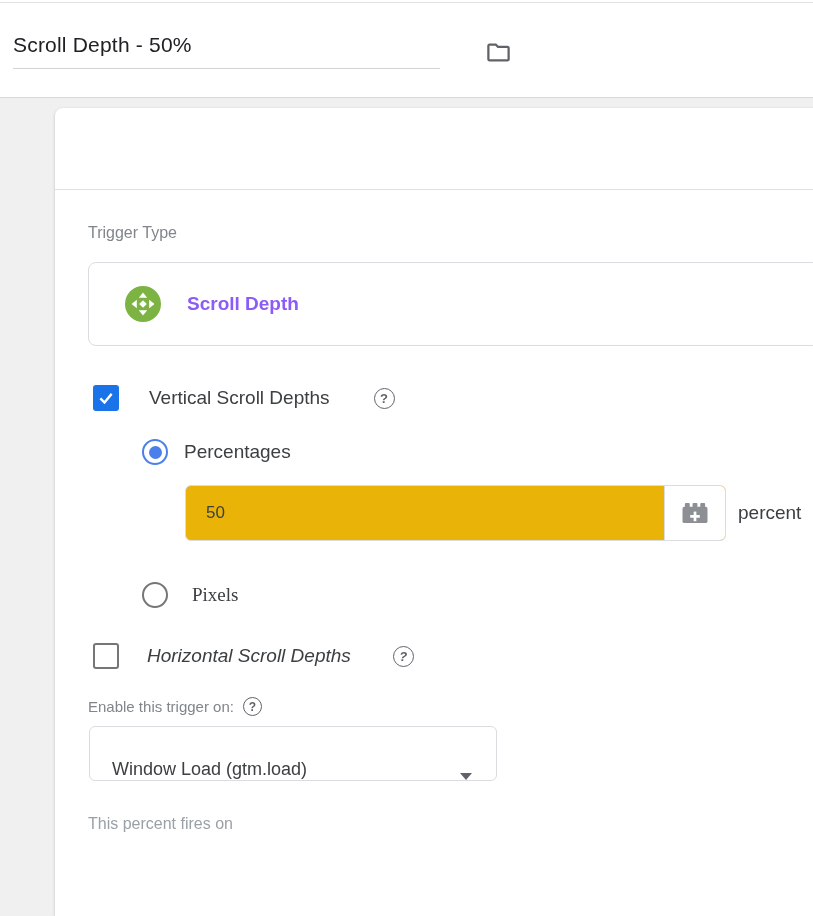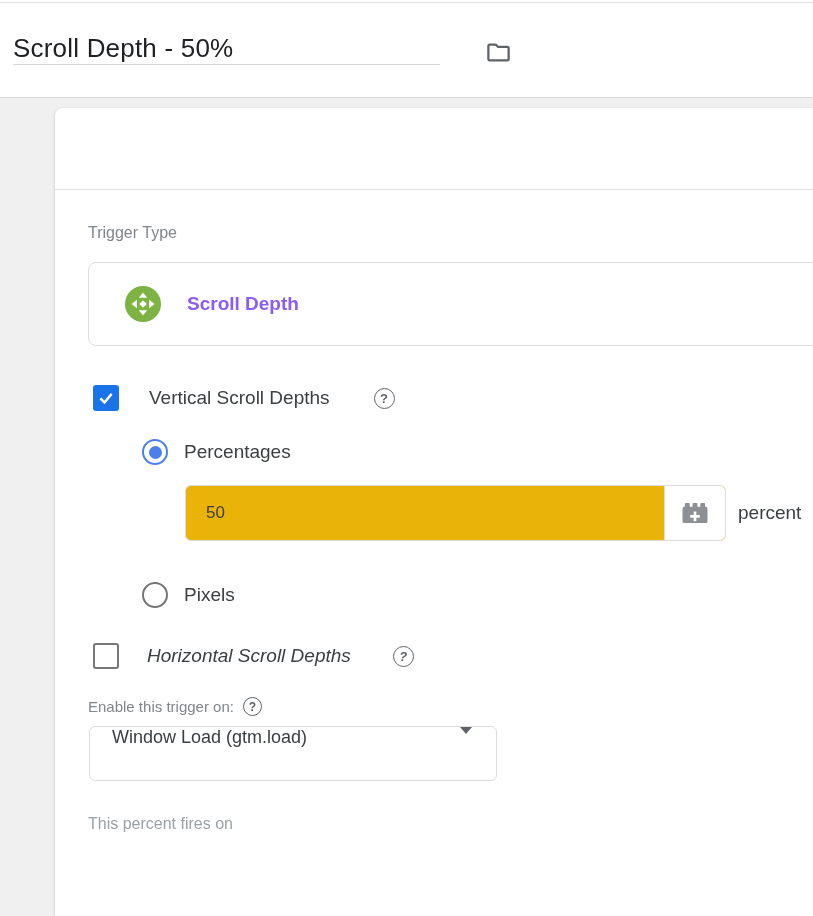--- a/index.html
+++ b/index.html
@@ -3,22 +3,22 @@
 <meta charset="utf-8">
 <style>
   * { margin:0; padding:0; box-sizing:border-box; }
   html,body { width:813px; height:916px; }
   body { font-family:"Liberation Sans","DejaVu Sans",sans-serif; background:#fff; }
   .screen { position:relative; width:813px; height:916px; overflow:hidden; background:#fff; }
 
   .top-hairline { position:absolute; top:2px; left:0; width:100%; height:1px; background:#e2e2e2; }
 
   
-  .name-field { position:absolute; left:13px; top:33px; width:427px; font-size:26px;
-                color:#202124; border-bottom:1px solid #d4d4d4; letter-spacing:.2px; }
+  .name-field { position:absolute; left:13px; top:33px; width:427px; font-size:21px;
+                color:#202124; padding-bottom:11px; border-bottom:1px solid #d4d4d4; letter-spacing:.2px; }
   .folder-btn { position:absolute; left:482px; top:36px; width:32px; height:32px; border:none;
                 background:transparent; cursor:pointer; display:flex; align-items:center; justify-content:center; }
   .header-divider { position:absolute; top:97px; left:0; width:100%; height:1px; background:#d9d9d9; }
   .page-bg { position:absolute; top:98px; left:0; right:0; bottom:0; background:#f0f0f0; }
 
   
   .card { position:absolute; left:55px; top:108px; width:763px; height:808px; background:#fff;
           border-top-left-radius:8px; box-shadow:0 1px 3px rgba(60,64,67,.28); }
   .card h1 { position:absolute; left:35px; top:27px; font-size:22px; font-weight:400; color:#3c4043; }
   .card-divider { position:absolute; top:81px; left:0; width:100%; height:1px; background:#e0e0e0; }
@@ -41,38 +41,38 @@
   .radio.unselected { border:2.5px solid #747775; }
   .ctl-label { font-size:19px; color:#3c4043; cursor:pointer; }
   .help { width:21px; height:21px; border-radius:50%; border:1.5px solid #5f6368; color:#5f6368;
           font-size:13px; font-weight:700; display:flex; align-items:center; justify-content:center;
           cursor:pointer; flex:0 0 auto; }
 
   .row-vertical   { left:38px; top:277px; gap:30px; }
   .row-vertical .help { margin-left:14px; }
   .row-pct-radio  { left:87px; top:331px; gap:16px; }
   .row-input      { left:130px; top:377px; }
-  .row-pixels     { left:87px; top:474px; gap:16px; }
+  .row-pixels     { left:87px; top:474px; gap:24px;font-family:Liberation Serif, serif; }
   .row-horizontal { left:38px; top:535px; gap:28px;font-style:italic; }
   .row-horizontal .help { margin-left:14px; }
 
   .input-control { width:541px; height:56px; border:1px solid #dadce0; border-radius:6px;
                    background:#eab308; display:flex; align-items:stretch; overflow:hidden; }
   .input-control input { flex:1; border:none; outline:none; padding-left:20px; font-size:17px;
                          color:#3c4043; font-family:inherit; background:transparent; }
   .picker-btn { width:61px; border:none; border-left:1px solid #dadce0; background:#fff;
                 display:flex; align-items:center; justify-content:center; cursor:pointer; }
   .unit-label { margin-left:12px; font-size:19px; color:#3c4043; }
 
   .enable-label { position:absolute; left:33px; top:589px; display:flex; align-items:center; gap:9px;
                   font-size:15px; color:#80868b; }
   .enable-label .help { width:19px; height:19px; font-size:12px; }
 
   .dropdown { position:absolute; left:34px; top:618px; width:408px; height:55px; background:#fff;
-              border:1px solid #dadce0; border-radius:6px; display:flex; align-items:flex-start;
+              border:1px solid #dadce0; border-radius:6px; display:flex; align-items:flex-end;
               padding:0 24px 0 22px; cursor:pointer; }
   .dropdown .dd-value { font-size:18px; color:#3c4043; flex:1; }
   .caret { width:0; height:0; border-left:6px solid transparent; border-right:6px solid transparent;
            border-top:7px solid #5f6368; }
 
   .fires-label { position:absolute; left:33px; top:707px; font-size:16px; color:#9aa0a6; }
   .row-fires { left:37px; top:746px; gap:16px; }
   .row-fires .group { display:flex; align-items:center; gap:16px; }
   .row-fires .group + .group { margin-left:26px; }
   .ctl-label.dark { color:#202124; font-size:18px; }

